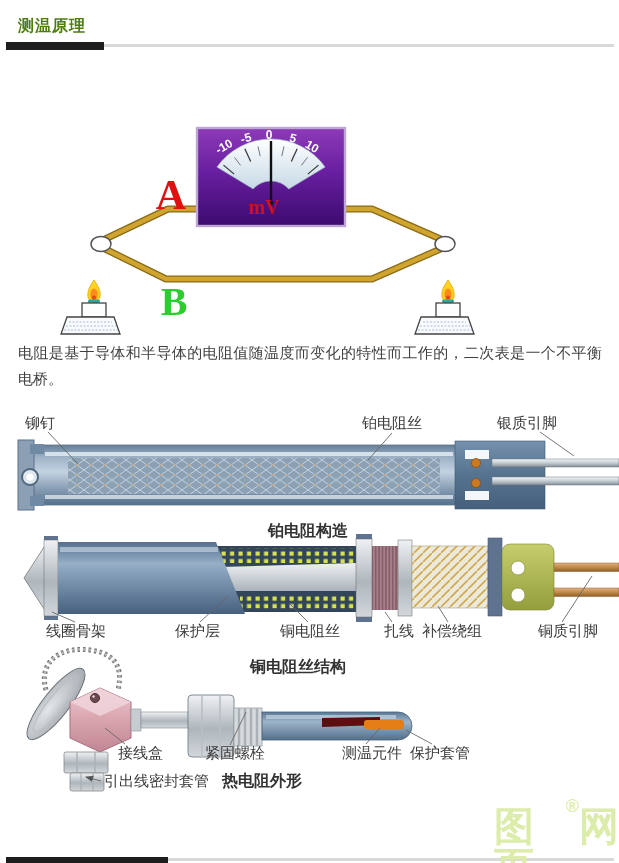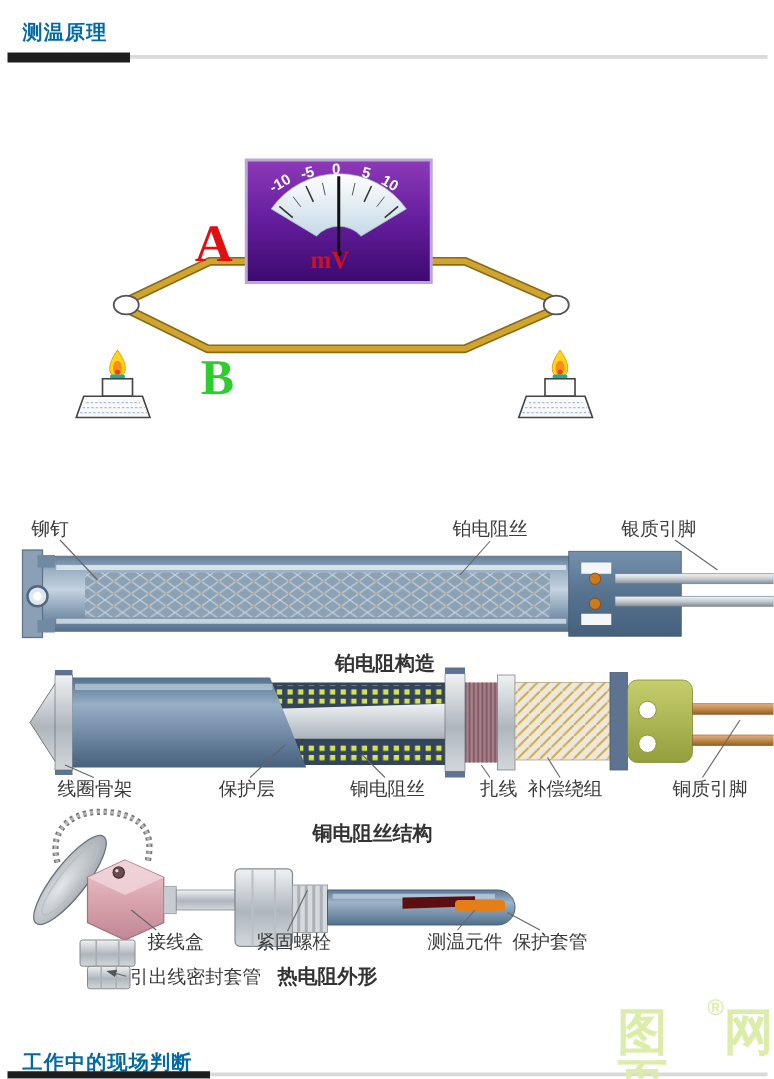--- a/index.html
+++ b/index.html
@@ -1,18 +1,18 @@
 <!DOCTYPE html>
 <html><head>
 <meta charset="utf-8">
 <style>
   html,body{margin:0;padding:0;background:#fff;}
   .page{position:relative;width:619px;height:863px;background:#fff;overflow:hidden;
         font-family:"Liberation Sans",sans-serif;}
-  .sec-title{position:absolute;left:18px;font-size:16px;font-weight:bold;color:#0369a1;
+  .sec-title{position:absolute;left:18px;font-size:16px;font-weight:bold;color:#4d7c0f;
              letter-spacing:1px;white-space:nowrap;}
   .bar-black{position:absolute;background:#1e1e1e;}
   .bar-gray{position:absolute;background:#d9d9d9;}
   .para{position:absolute;left:18px;width:584px;font-size:15px;line-height:26px;color:#3f3f3f;
         margin:0;text-align:justify;}
   .p1{top:82px;}
   .p2{top:340px;}
   .fig{position:absolute;}
   .circuit{left:40px;top:125px;}
   .diagrams{left:0;top:400px;}
@@ -96,20 +96,21 @@
       <text x="224" y="89" text-anchor="middle" font-size="20" font-weight="bold" fill="#cc1122" font-family="Liberation Serif,serif">mV</text>
     </g>
 
     <text x="131" y="84" text-anchor="middle" font-size="42" font-weight="bold" fill="#e01010" font-family="Liberation Serif,serif">A</text>
     <text x="134" y="190" text-anchor="middle" font-size="40" font-weight="bold" fill="#2ecc2e" font-family="Liberation Serif,serif">B</text>
 
     <use href="#lampSym" x="21" y="153"></use>
     <use href="#lampSym" x="375" y="153"></use>
   </svg>
 
+  <p class="para p2">电阻是基于导体和半导体的电阻值随温度而变化的特性而工作的，二次表是一个不平衡电桥。</p>
 
   <svg class="fig diagrams" width="619" height="410" viewBox="0 0 619 410">
     <defs>
       <linearGradient id="tubeG" x1="0" y1="0" x2="0" y2="1">
         <stop offset="0" stop-color="#647f99"></stop>
           <stop offset="0.2" stop-color="#9db2c6"></stop>
         <stop offset="0.45" stop-color="#c3d2e0"></stop>
           <stop offset="0.72" stop-color="#8aa0b6"></stop>
         <stop offset="1" stop-color="#54708c"></stop>
       </linearGradient>
@@ -281,21 +282,20 @@
       <line class="leader" x1="101" y1="381" x2="86" y2="377" marker-end="url(#arr)"></line>
       <text class="dlabel" x="118" y="358">接线盒</text>
       <text class="dlabel" x="205" y="358">紧固螺栓</text>
       <text class="dlabel" x="342" y="358">测温元件</text>
       <text class="dlabel" x="410" y="358">保护套管</text>
       <text class="dlabel" x="104" y="386">引出线密封套管</text>
       <text class="dcaption" x="262" y="386" text-anchor="middle">热电阻外形</text>
     </g>
   </svg>
 
-  <div class="sec-title ftr-title">工作中的现场判断</div>
   <div class="bar-black" style="left:6px;top:857px;width:162px;height:6px;"></div>
   <div class="bar-gray" style="left:168px;top:858px;width:446px;height:3px;"></div>
 
   <div class="watermark">
     <span class="wm">图页</span>
       <span class="wm-reg">®</span>
       <span class="wm">网</span>
   </div>
 
 </div>

